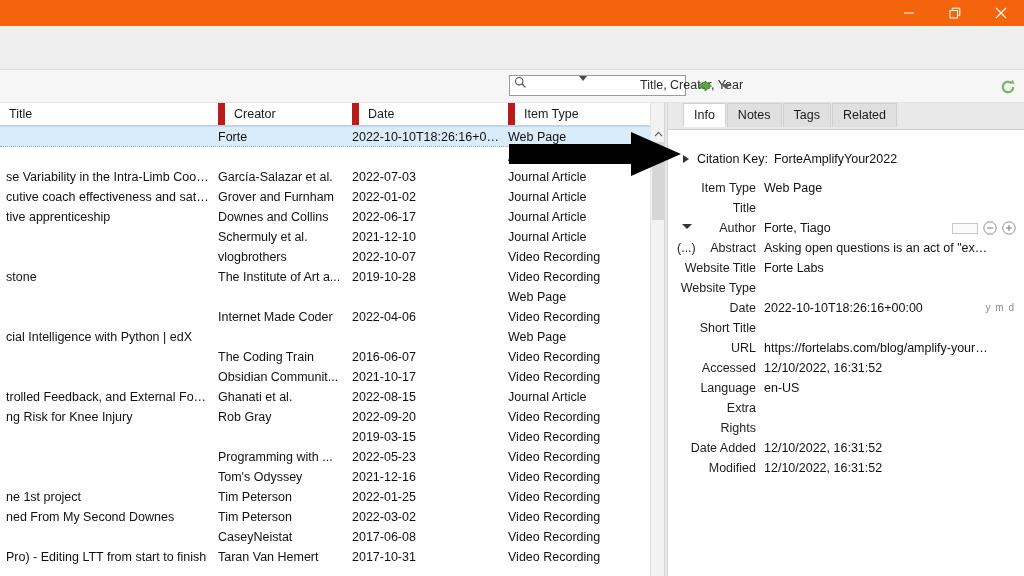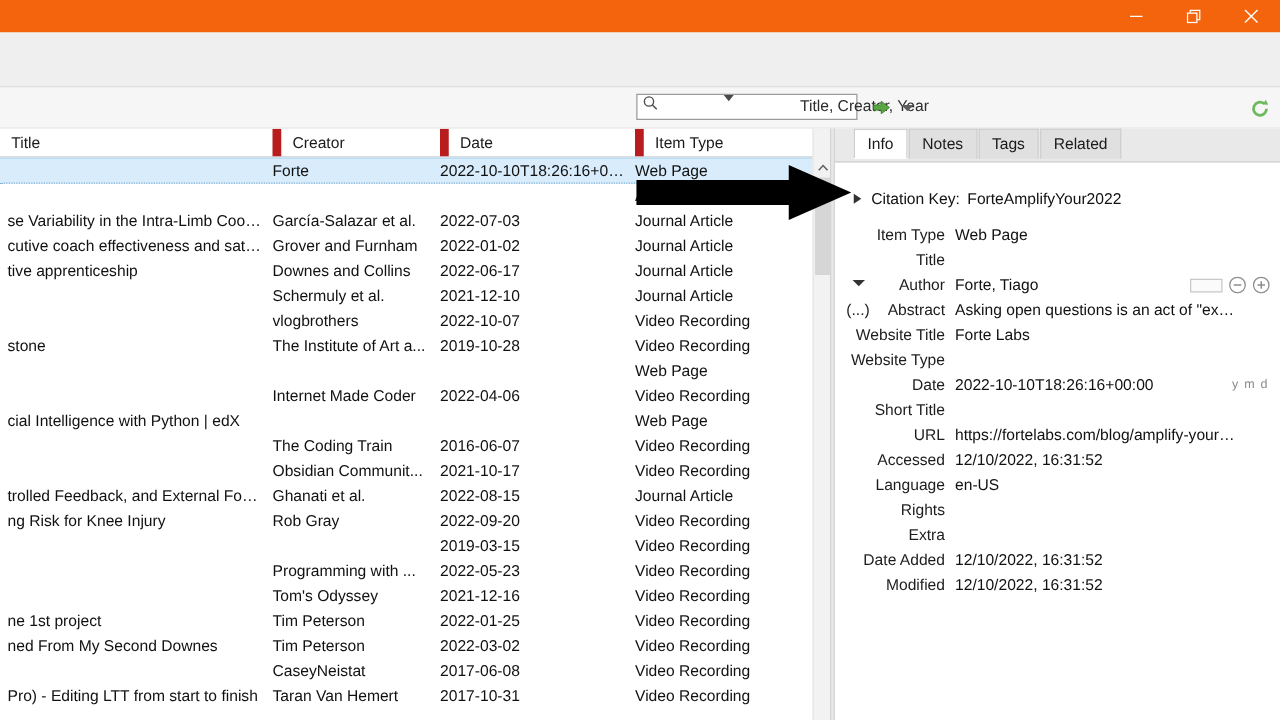--- a/index.html
+++ b/index.html
@@ -460,25 +460,25 @@
         </div>
         <div class="frow">
           <div class="flabel">Accessed</div>
           <div class="fval">12/10/2022, 16:31:52</div>
         </div>
         <div class="frow">
           <div class="flabel">Language</div>
           <div class="fval">en-US</div>
         </div>
         <div class="frow">
+          <div class="flabel">Extra</div>
+          <div class="fval"></div>
+        </div>
+        <div class="frow">
           <div class="flabel">Rights</div>
-          <div class="fval"></div>
-        </div>
-        <div class="frow">
-          <div class="flabel">Extra</div>
           <div class="fval"></div>
         </div>
         <div class="frow">
           <div class="flabel">Date Added</div>
           <div class="fval">12/10/2022, 16:31:52</div>
         </div>
         <div class="frow">
           <div class="flabel">Modified</div>
           <div class="fval">12/10/2022, 16:31:52</div>
         </div>

